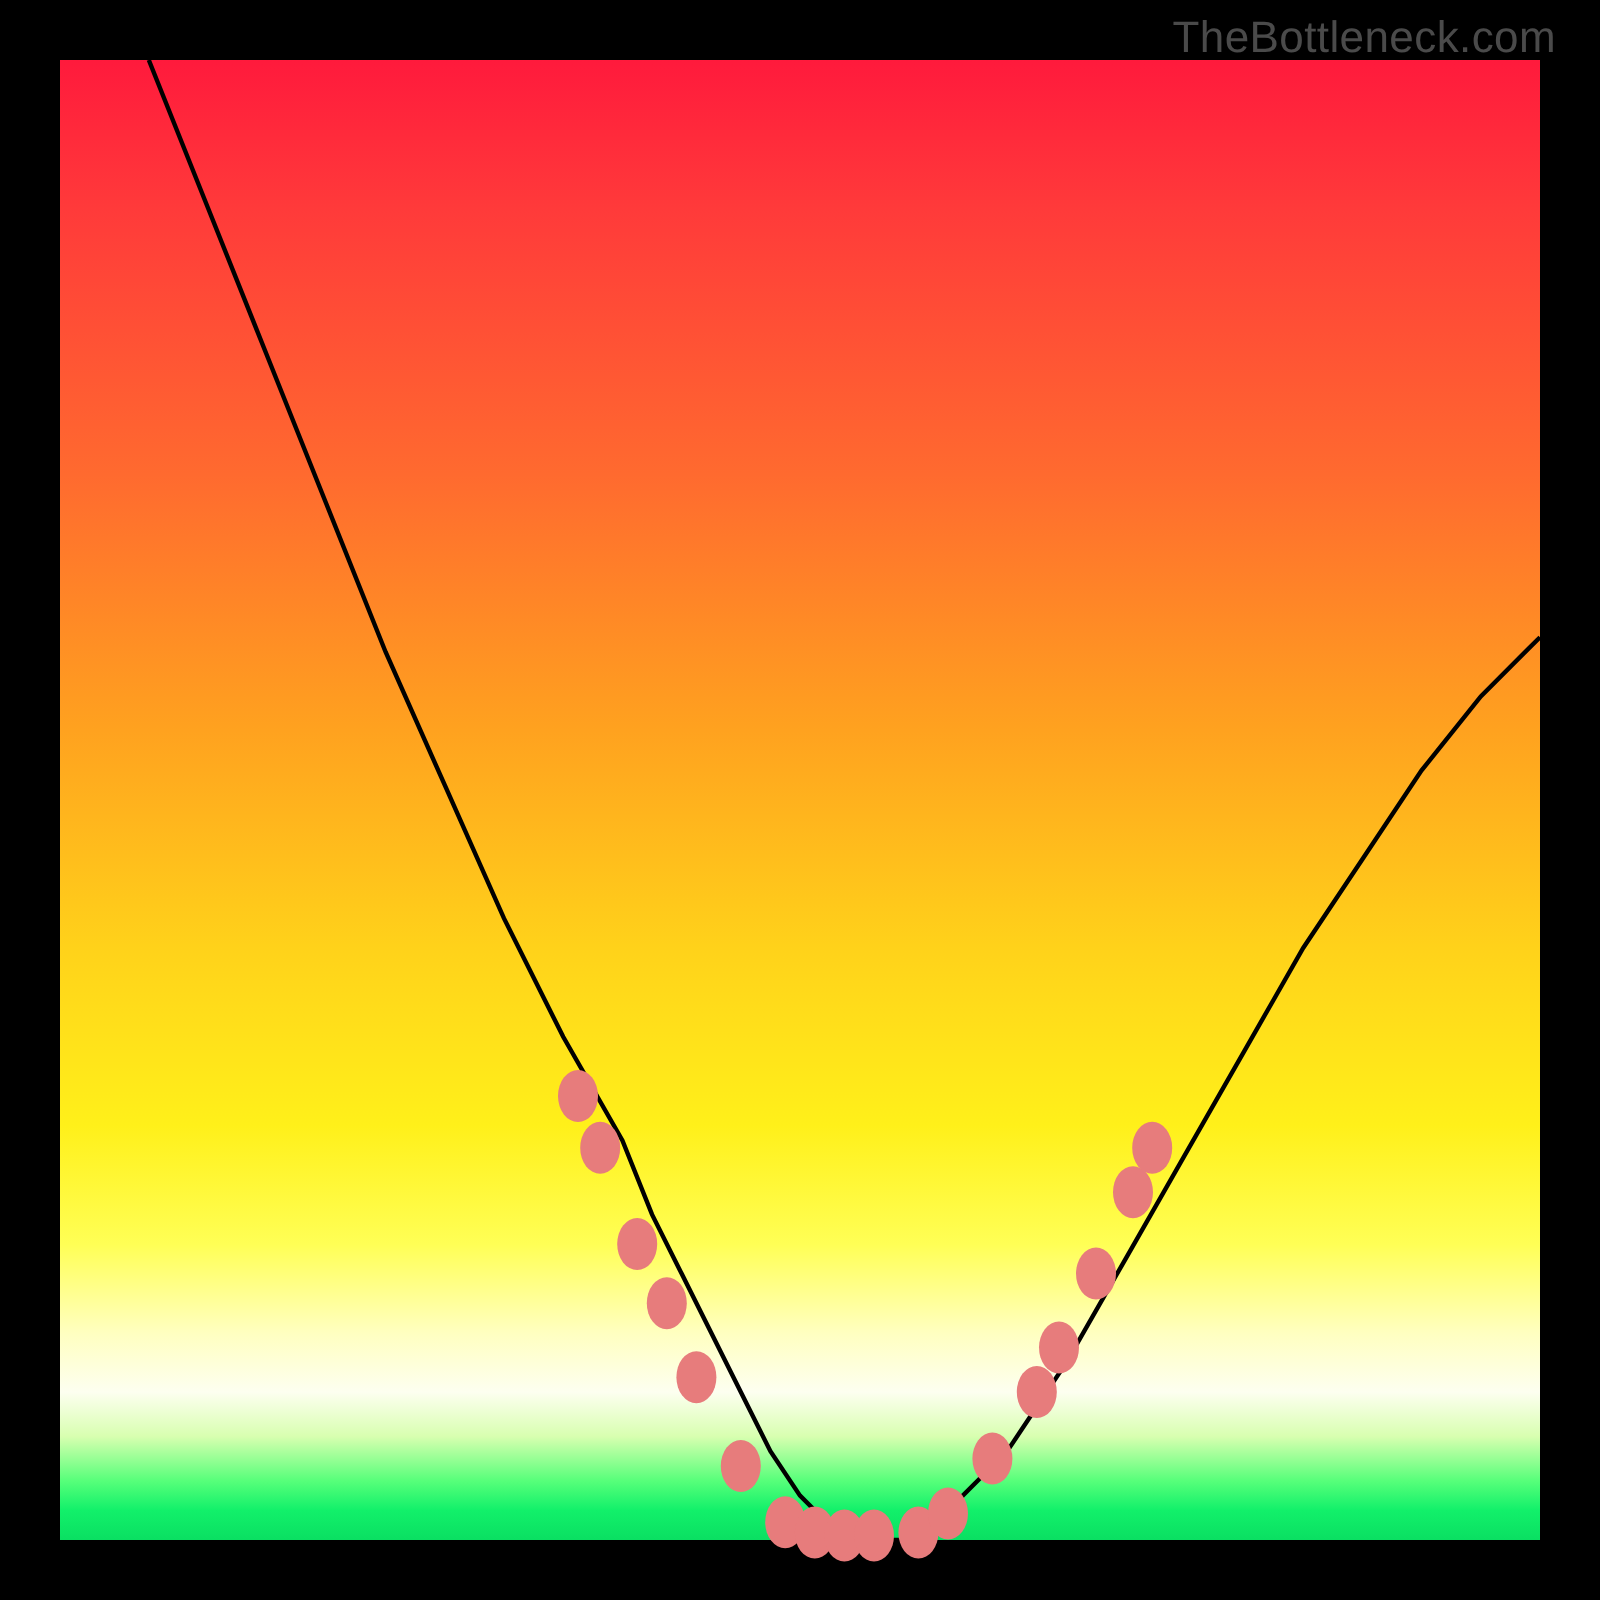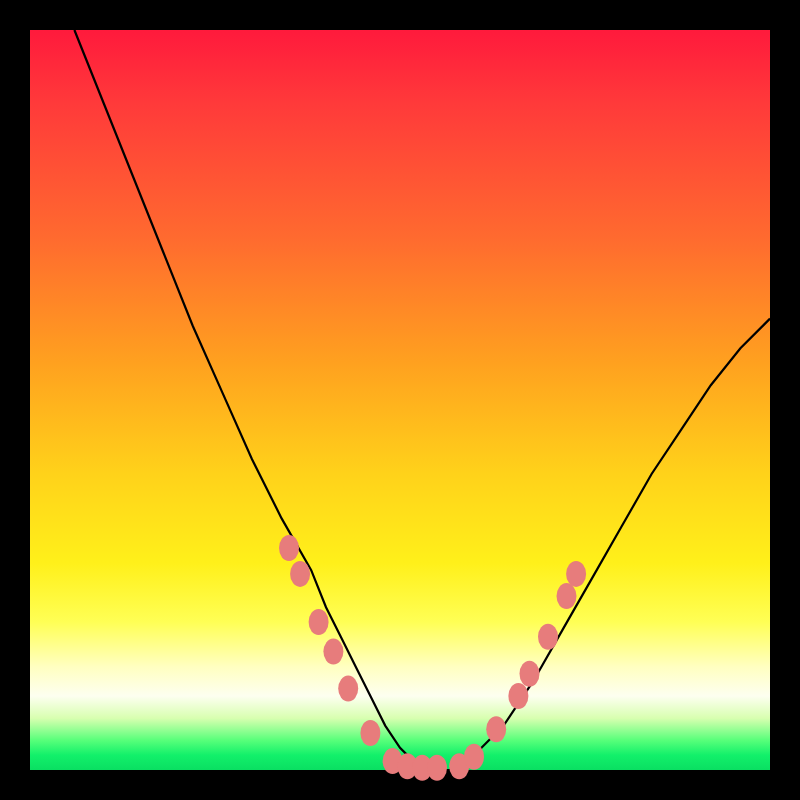--- a/index.html
+++ b/index.html
@@ -57,20 +57,21 @@
     width: 740px;
     height: 740px;
     overflow: visible;
   }
 </style>
 </head>
 <body>
 
 <div class="frame">
 
+  <div class="watermark">TheBottleneck.com</div>
 
   <div class="plot-area">
     <svg class="curve" viewBox="0 0 740 740">
       <path id="curve-path" d="M44.4 0.0 L74.0 74.0 L103.6 148.0 L133.2 222.0 L162.8 296.0 L192.4 362.6 L222.0 429.2 L251.6 488.4 L281.2 540.2 L296.0 577.2 L310.8 606.8 L325.6 636.4 L340.4 666.0 L355.2 695.6 L370.0 717.8 L384.8 732.6 L399.6 740.0 L414.4 740.0 L429.2 740.0 L444.0 725.2 L473.6 695.6 L503.2 651.2 L532.8 599.4 L562.4 547.6 L592.0 495.8 L621.6 444.0 L651.2 399.6 L680.8 355.2 L710.4 318.2 L740.0 288.6" fill="none" stroke-width="2.2" stroke="#000000"></path>
       <g id="markers">
           <ellipse cx="259.0" cy="518.0" rx="10" ry="13" fill="#e77c7c" stroke="#b35454" stroke-width="0"></ellipse>
           <ellipse cx="270.1" cy="543.9" rx="10" ry="13" fill="#e77c7c" stroke="#b35454" stroke-width="0"></ellipse>
           <ellipse cx="288.6" cy="592.0" rx="10" ry="13" fill="#e77c7c" stroke="#b35454" stroke-width="0"></ellipse>
           <ellipse cx="303.4" cy="621.6" rx="10" ry="13" fill="#e77c7c" stroke="#b35454" stroke-width="0"></ellipse>
           <ellipse cx="318.2" cy="658.6" rx="10" ry="13" fill="#e77c7c" stroke="#b35454" stroke-width="0"></ellipse>

